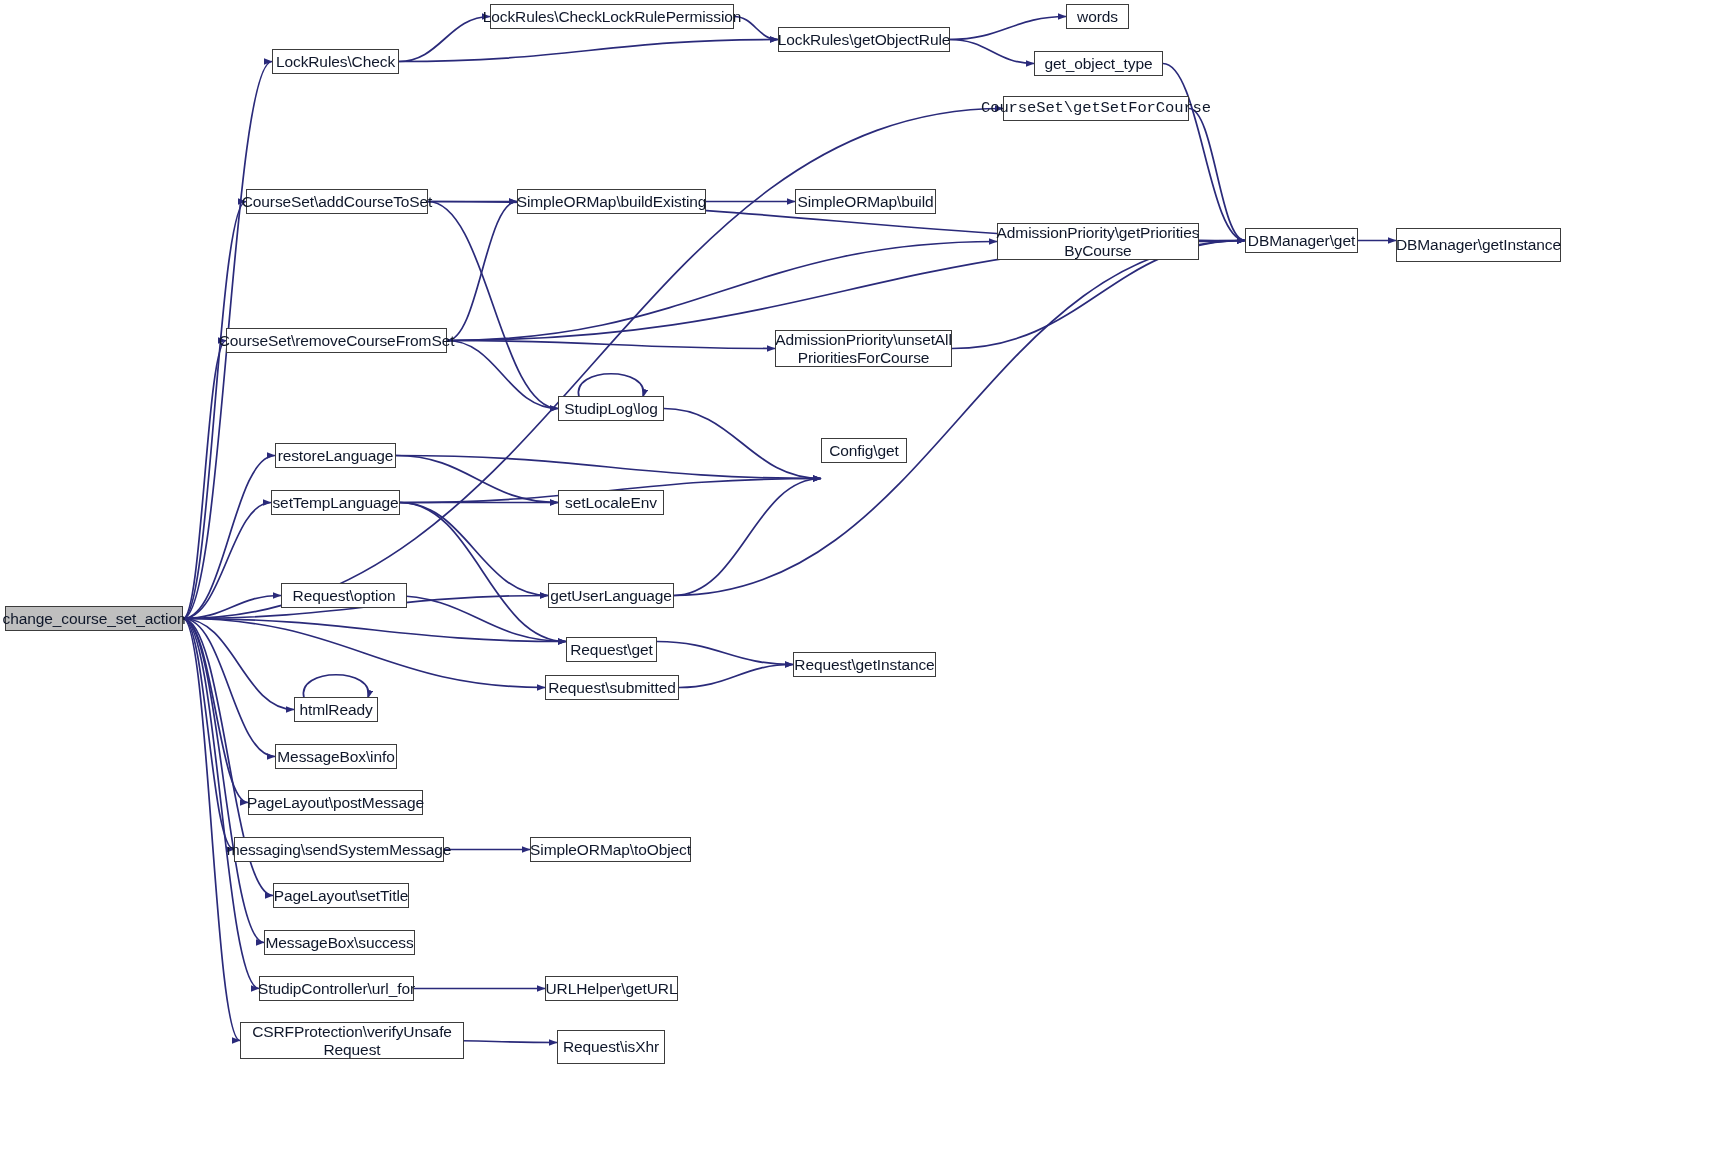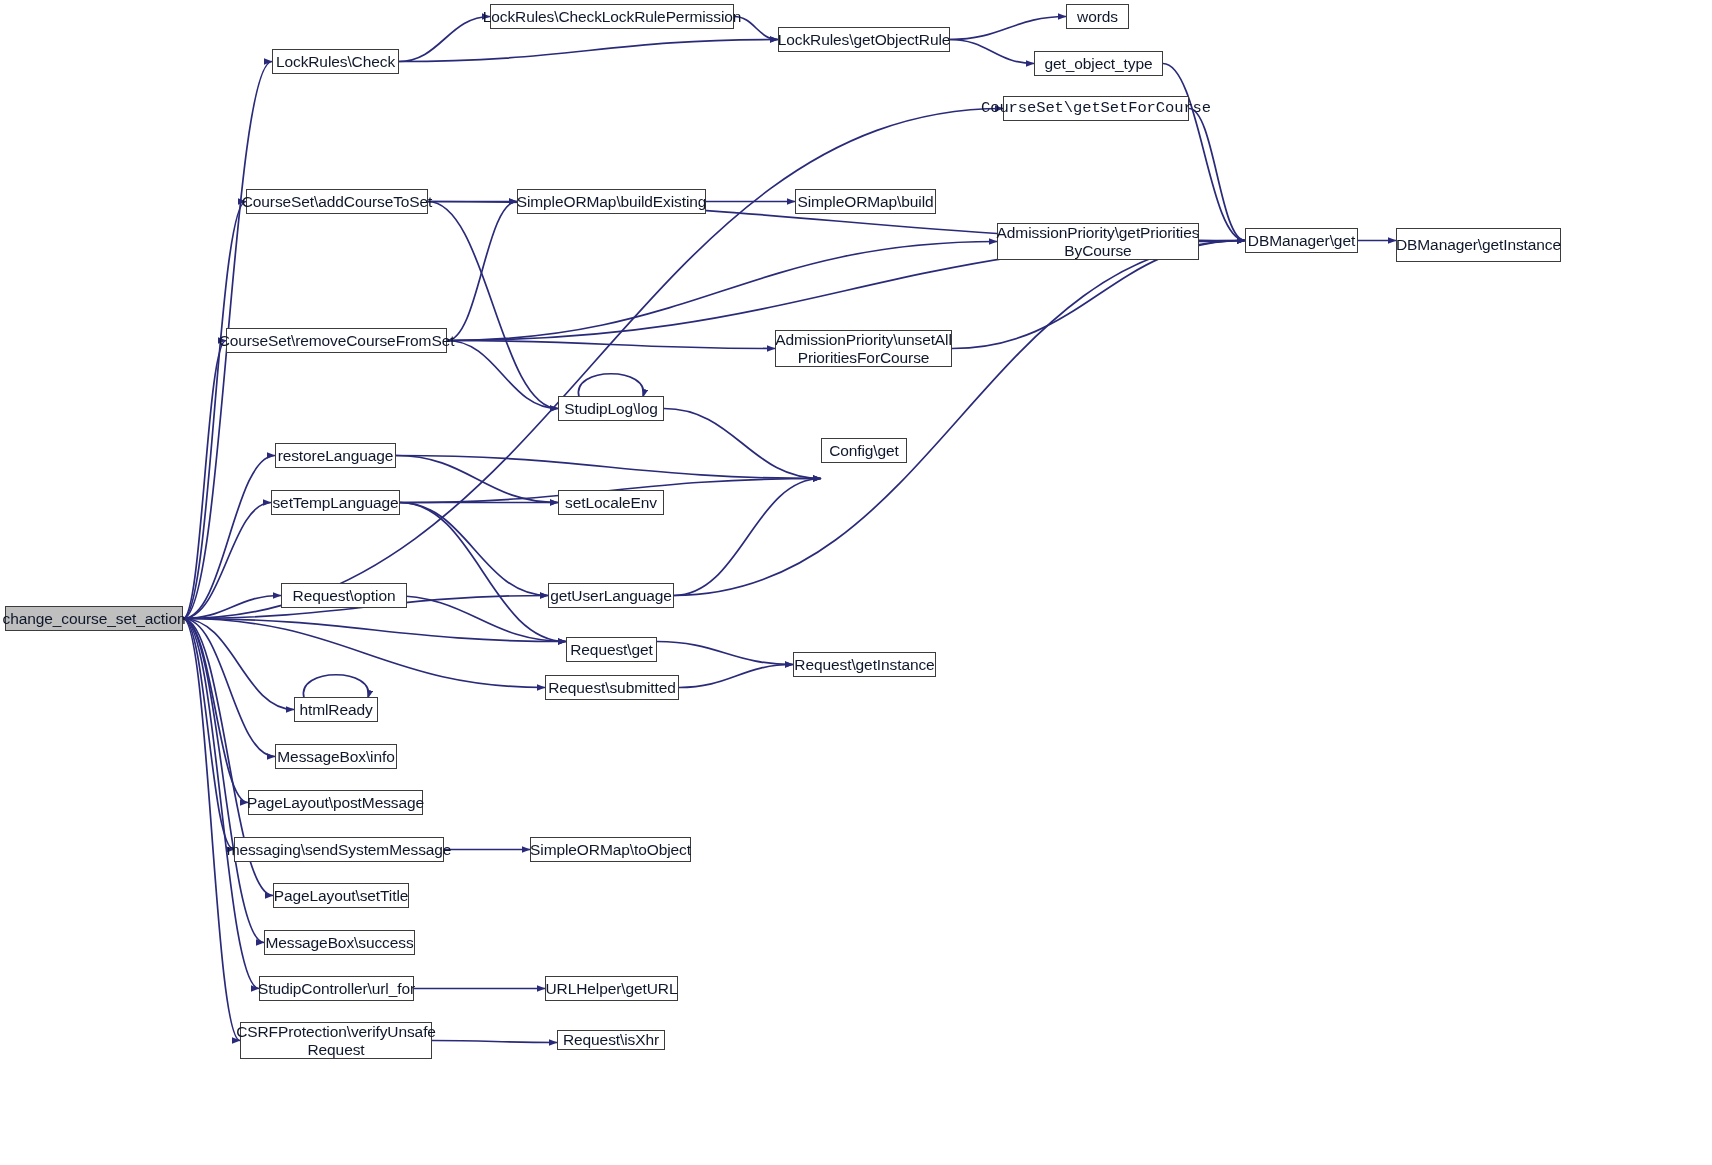--- a/index.html
+++ b/index.html
@@ -142,17 +142,17 @@
       <div class="node" style="left: 545px; top: 675px; width: 134px; height: 25px;">Request\submitted</div>
       <div class="node" style="left: 294px; top: 697px; width: 84px; height: 25px;">htmlReady</div>
       <div class="node" style="left: 275px; top: 744px; width: 122px; height: 25px;">MessageBox\info</div>
       <div class="node" style="left: 248px; top: 790px; width: 175px; height: 25px;">PageLayout\postMessage</div>
       <div class="node" style="left: 234px; top: 837px; width: 210px; height: 25px;">messaging\sendSystemMessage</div>
       <div class="node" style="left: 530px; top: 837px; width: 161px; height: 25px;">SimpleORMap\toObject</div>
       <div class="node" style="left: 273px; top: 883px; width: 136px; height: 25px;">PageLayout\setTitle</div>
       <div class="node" style="left: 264px; top: 930px; width: 151px; height: 25px;">MessageBox\success</div>
       <div class="node" style="left: 259px; top: 976px; width: 155px; height: 25px;">StudipController\url_for</div>
       <div class="node" style="left: 545px; top: 976px; width: 133px; height: 25px;">URLHelper\getURL</div>
-      <div class="node" style="left: 240px; top: 1022px; width: 192px; height: 37px;">CSRFProtection\verifyUnsafe
+      <div class="node" style="left: 240px; top: 1022px; width: 224px; height: 37px;">CSRFProtection\verifyUnsafe
 Request</div>
-      <div class="node" style="left: 557px; top: 1030px; width: 108px; height: 20px;">Request\isXhr</div>
+      <div class="node" style="left: 557px; top: 1030px; width: 108px; height: 34px;">Request\isXhr</div>
     </div>
 </div>
 
 </body></html>

